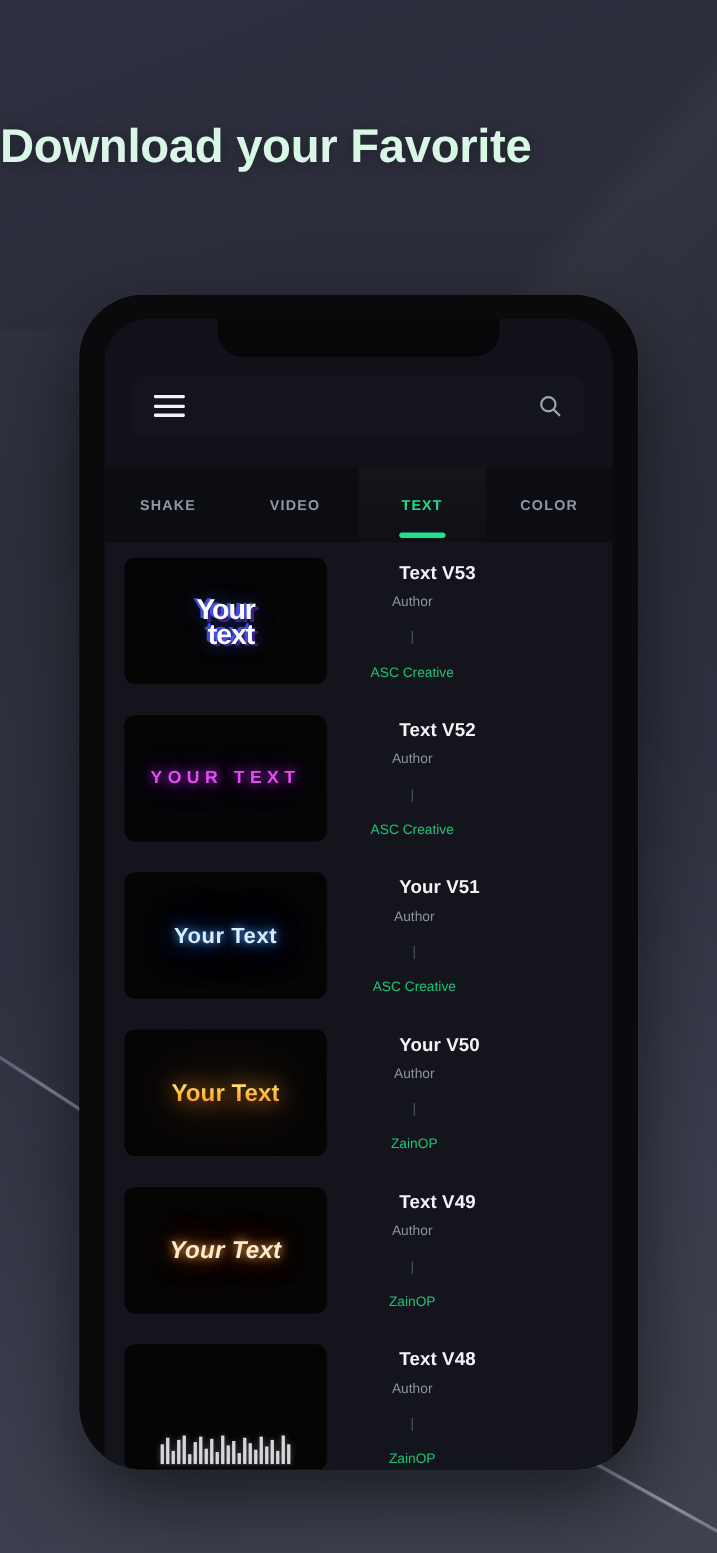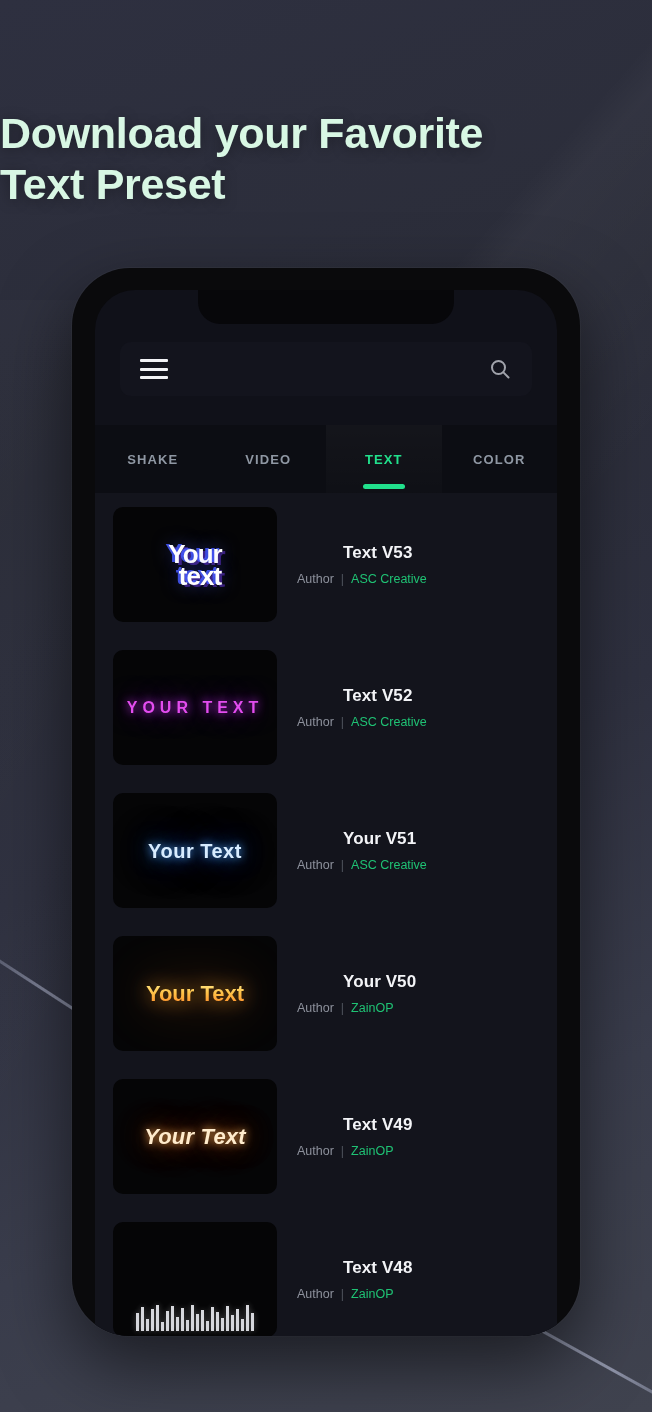--- a/index.html
+++ b/index.html
@@ -181,21 +181,21 @@
   .row {
     display:flex;
     align-items:center;
     padding: 14px 18px;
     gap: 20px;
     height: 143px;
   }
   .thumb {
     position:relative;
     flex: 0 0 auto;
-    width: 164px; height: 115px;
+    width: 184px; height: 115px;
     background: #050506;
     border-radius: 10px;
     overflow:hidden;
     display:flex;
     align-items:center;
     justify-content:center;
     cursor:pointer;
   }
   .thumb-inner {
     text-align:center;
@@ -209,21 +209,22 @@
     font-weight: 700;
     letter-spacing: .1px;
     margin-bottom: 9px;
     margin-left: 46px;
   }
   .meta .sub {
     font-size: 12.5px;
     color: #8d919c;
     display:flex;
     align-items:center;
-    gap: 7px;
+    gap: 18px;
+    flex-direction: column;
   }
   .meta .sep { color:#4e525c; }
   .meta .author { color:#1fc274; font-weight:500; }
 
   
   .art-v53 {
     color:#ffffff;
     font-size: 26px;
     font-weight: 800;
     text-shadow:
@@ -297,21 +298,20 @@
 
 <div class="stage">
 
   <div class="diag-band"></div>
   <div class="wedge-dark"></div>
   <div class="streak streak-left"></div>
   <div class="streak streak-right"></div>
 
   <h1 class="headline">
     <span>Download your Favorite</span>
-    <span class="l2">Text Preset</span>
   </h1>
 
   <div class="phone">
     <div class="screen">
 
       <div class="notch"></div>
 
       <div class="topbar-wrap">
         <div class="searchbar">
           <div class="hamburger">

